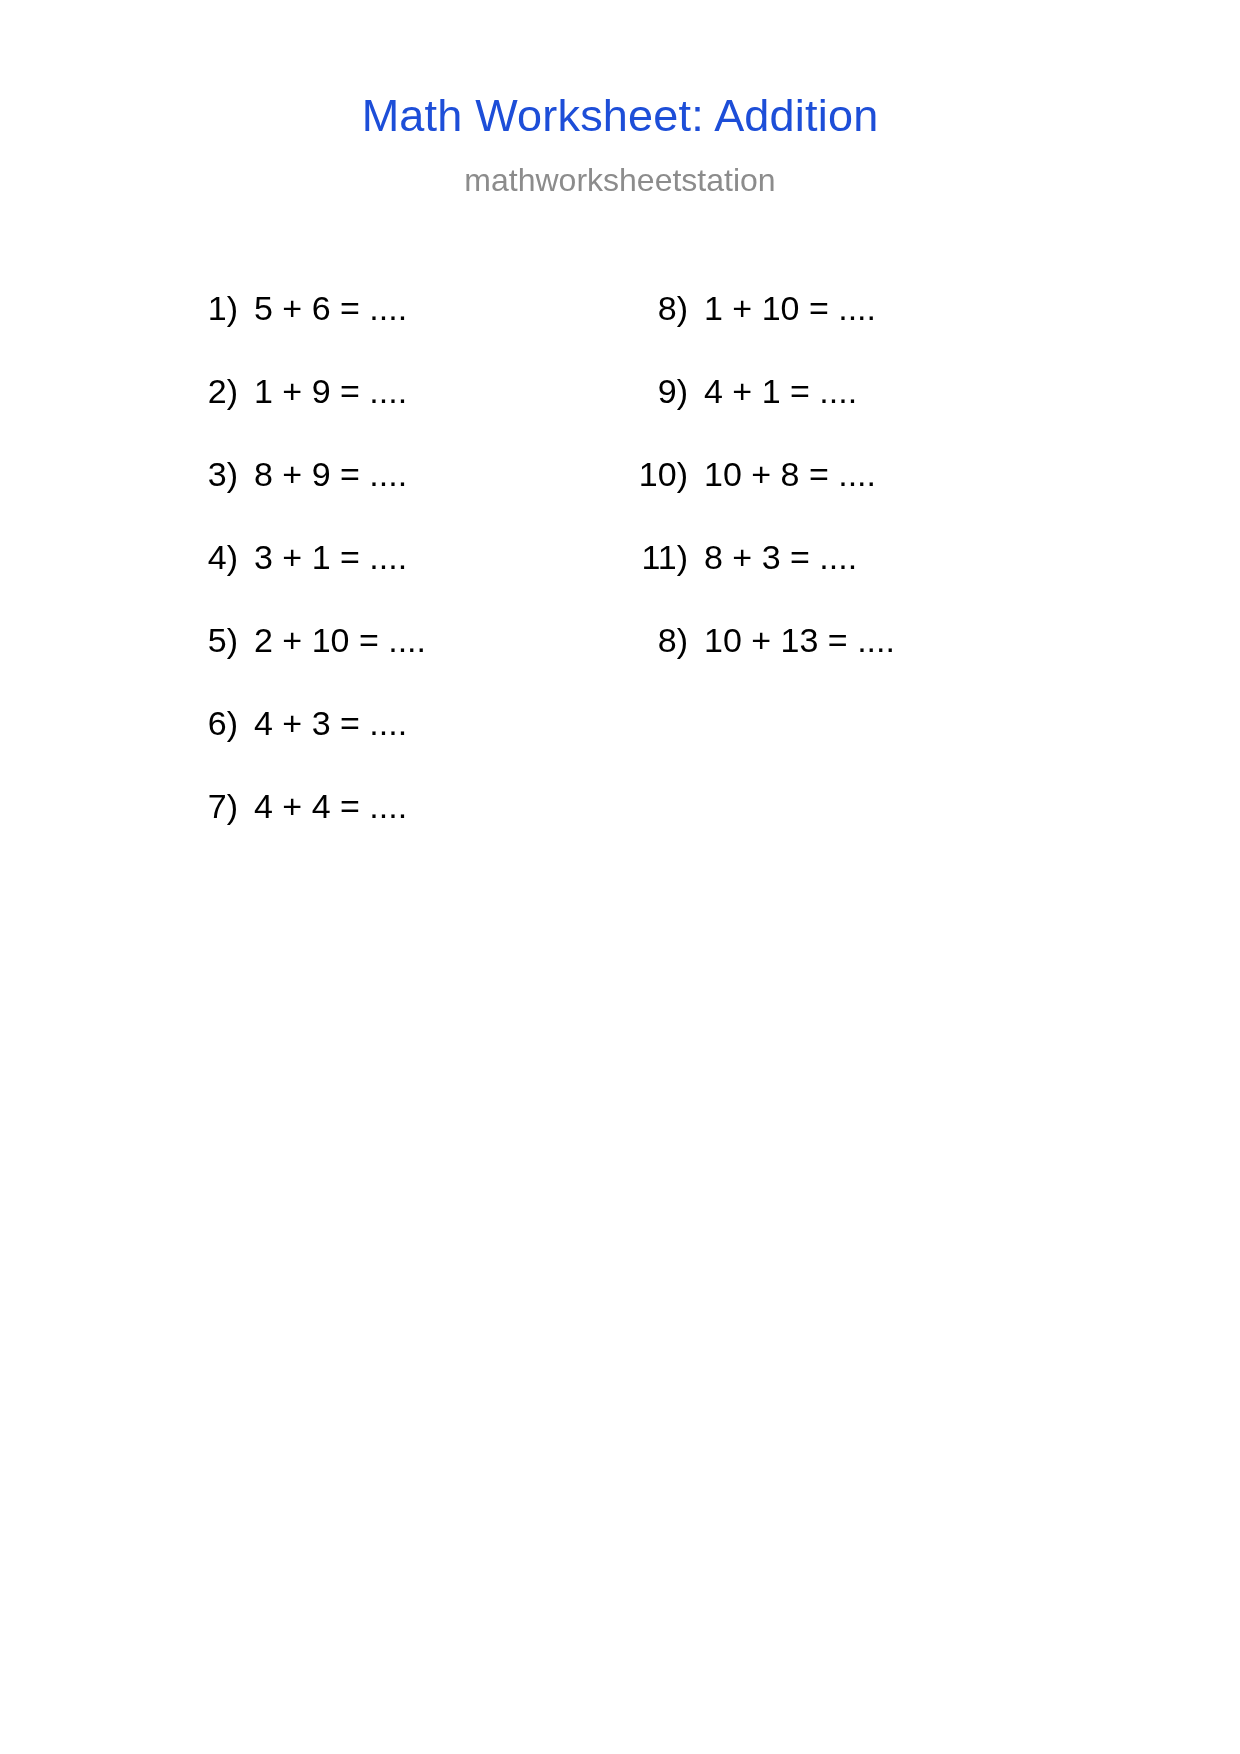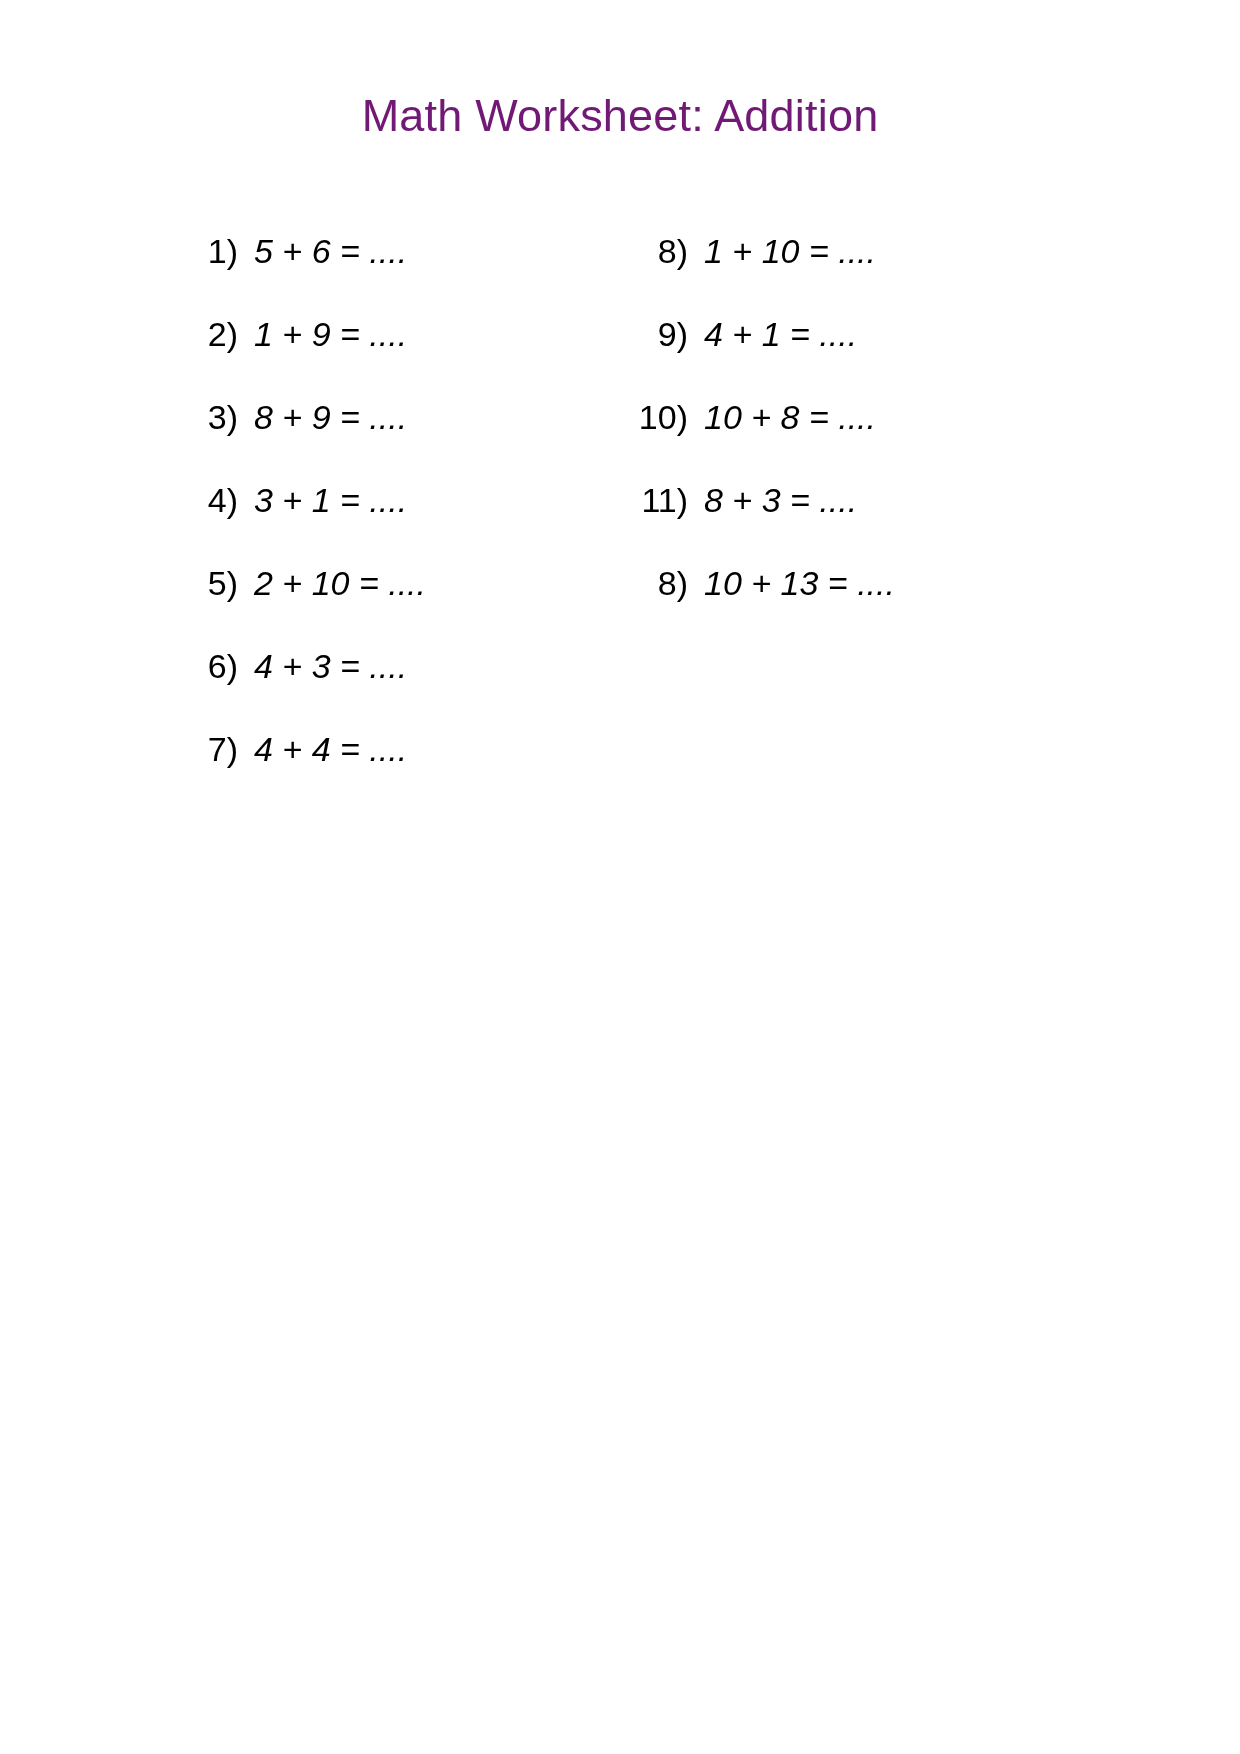--- a/index.html
+++ b/index.html
@@ -17,21 +17,21 @@
   .page {
     position: relative;
     width: 1240px;
     height: 1754px;
     box-sizing: border-box;
   }
   .title {
     text-align: center;
     font-size: 45px;
     font-weight: normal;
-    color: #701a75;
+    color: #1d4ed8;
     margin: 0;
     padding-top: 90px;
     letter-spacing: 0.2px;
   }
   .subtitle {
     text-align: center;
     font-size: 32px;
     color: #8c8c8c;
     margin: 0;
     padding-top: 20px;
@@ -62,29 +62,29 @@
     height: 83px;
   }
   .problem .num {
     min-width: 58px;
     text-align: right;
     white-space: nowrap;
   }
   .problem .expr {
     padding-left: 16px;
     white-space: nowrap;
-    font-style: italic;
   }
 </style>
 </head>
 <body>
 
 <div class="page">
 
   <h1 class="title">Math Worksheet: Addition</h1>
+  <div class="subtitle">mathworksheetstation</div>
 
   <div class="columns">
 
     <div class="column left">
 
       <div class="problem">
         <span class="num">1)</span>
         <span class="expr">5 + 6 = ....</span>
       </div>
 

